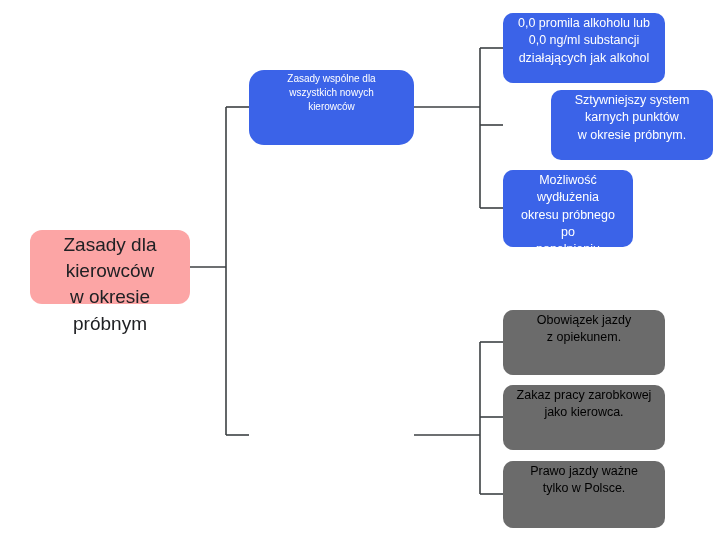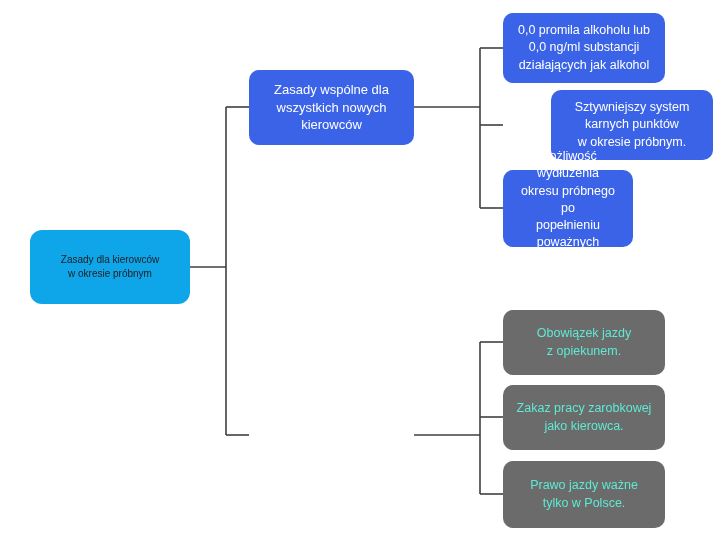--- a/index.html
+++ b/index.html
@@ -22,46 +22,46 @@
     left: 0;
     top: 0;
     width: 720px;
     height: 540px;
     pointer-events: none;
   }
   .node {
     position: absolute;
     box-sizing: border-box;
     display: flex;
-    align-items: center;
     justify-content: center;
     text-align: center;
     border-radius: 10px;
     padding: 2px 10px;
     line-height: 1.38;
     white-space: pre-line;
   }
   .node-root {
-    background: #0ea5e9;
+    background: #fca5a5;
     color: #202124;
-    font-size: 10px;
+    font-size: 19px;
     border-radius: 12px;
   }
   .node-blue {
     background: #3b63e8;
     color: #ffffff;
     font-size: 12.5px;
   }
   .node-gray {
     background: #6b6b6b;
-    color: #5eead4;
+    color: #000000;
     font-size: 12.5px;
   }
   .node-parent {
-    font-size: 13px;
+    font-size: 10px;
+    border-radius: 15px;
   }
 </style>
 </head>
 <body>
 
 <div id="canvas">
 
   <svg class="connectors" viewBox="0 0 720 540">
     <g fill="none" stroke="#3c4043" stroke-width="1.6">
 

